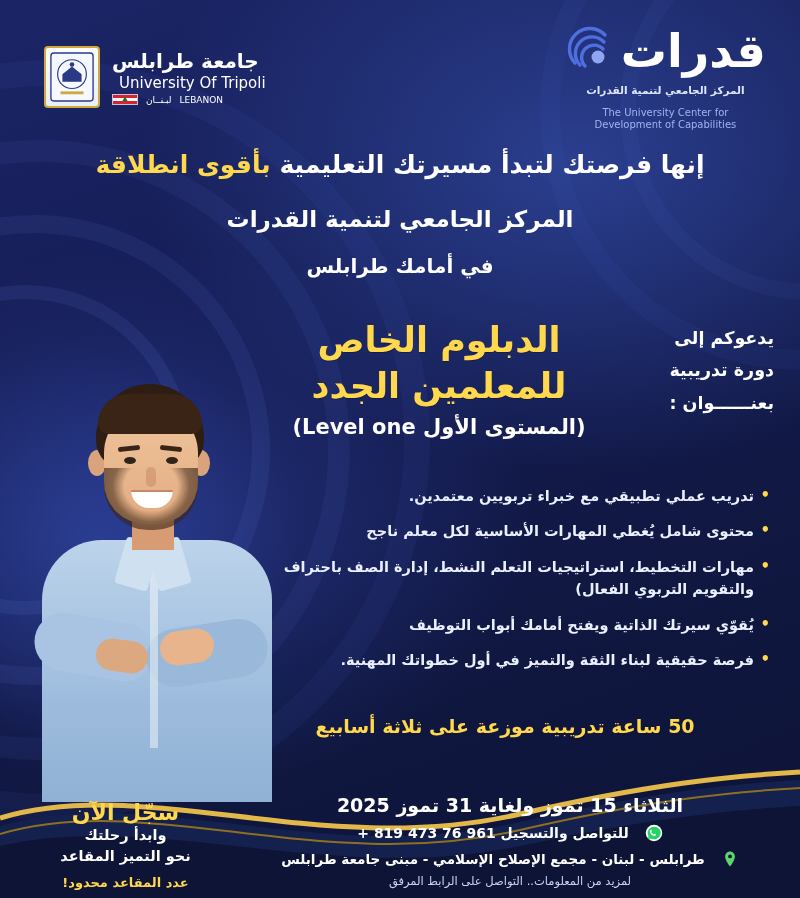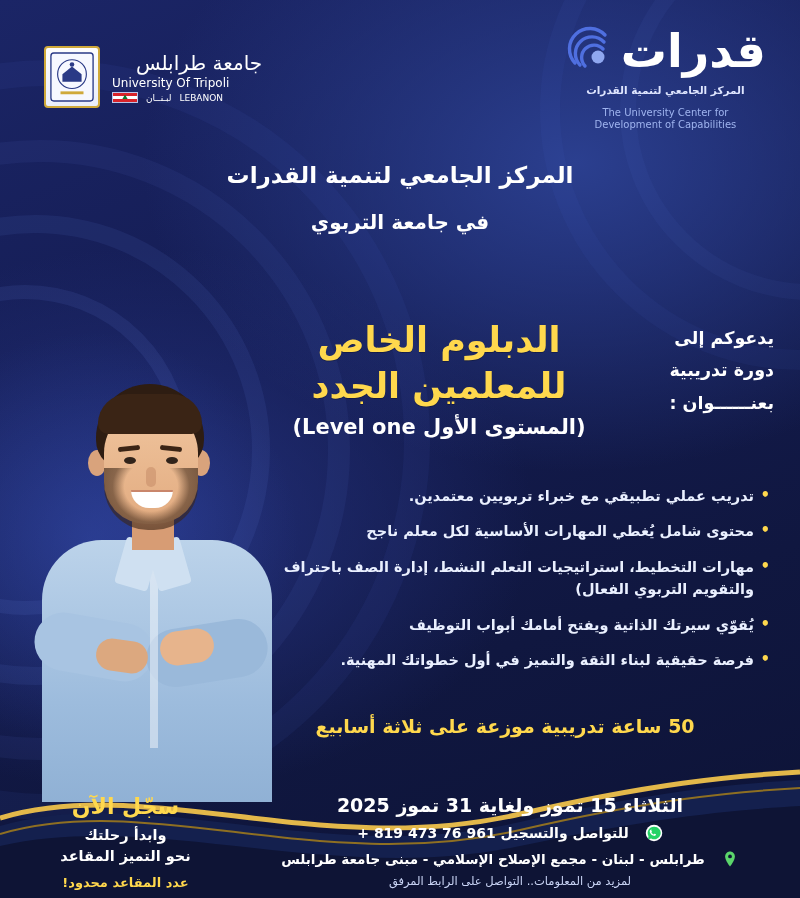--- a/index.html
+++ b/index.html
@@ -60,22 +60,22 @@
   }
 
   .brand-right { display: flex; align-items: center; gap: 12px; }
   .ut-seal {
     width: 56px; height: 62px; border: 2px solid #cfa93a; border-radius: 4px;
     background: linear-gradient(#fdfdfd,#e9eefb);
     display:flex; align-items:center; justify-content:center;
   }
   .ut-seal svg { display:block; }
   .ut-text { text-align: left; direction: ltr; }
-  .ut-ar { font-size: 20px; font-weight: normal; color: #fff; letter-spacing: .5px; margin-left: 24px; }
-  .ut-en { font-size: 12px; color: #fff; margin-top: 1px; }
+  .ut-ar { font-size: 20px; font-weight: bold; color: #fff; letter-spacing: .5px; }
+  .ut-en { font-size: 15px; color: #fff; margin-top: 1px; margin-left: 7px; }
   .ut-leb { font-size: 9px; color: #fff; margin-top: 2px; display:flex; align-items:center; gap:8px; justify-content:flex-start; }
   .leb-flag { width: 26px; height: 11px; background:#fff; border:1px solid #b9c4e8; position:relative; display:inline-block; }
   .leb-flag::before, .leb-flag::after {
     content:""; position:absolute; left:0; right:0; height:3px; background:#d8232a;
   }
   .leb-flag::before { top:0; } .leb-flag::after { bottom:0; }
   .leb-flag span { position:absolute; left:50%; top:50%; transform:translate(-50%,-50%); width:7px; height:6px; background:#0a7a2f; clip-path: polygon(50% 0,100% 100%,0 100%); }
 
   
   .headlines { position: absolute; top: 140px; left: 0; right: 0; text-align: center; }
@@ -179,21 +179,21 @@
 
   
   .wave { position:absolute; left:0; right:0; bottom:0; height: 180px; }
   footer.bottom {
     position: absolute; left: 0; right: 0; bottom: 0; height: 150px;
   }
   .register {
     position: absolute; left: 18px; bottom: 8px; width: 215px; text-align: center;
   }
   .register .r1 { font-size: 22px; font-weight: bold; color: #ffd84d; }
-  .register .r2 { font-size: 14.5px; font-weight: bold; color: #ffffff; line-height: 1.5; margin-top: 6px; }
+  .register .r2 { font-size: 14.5px; font-weight: bold; color: #ffffff; line-height: 1.5; }
   .register .r3 { font-size: 13px; font-weight: bold; color: #ffd84d; margin-top: 7px; }
 
   .contact {
     position: absolute; right: 20px; bottom: 10px; width: 540px; text-align: center;
   }
   .contact .dates { font-size: 19px; font-weight: bold; color: #ffffff; }
   .contact .row {
     display: flex; align-items: center; justify-content: center; gap: 16px;
     margin-top: 8px; font-size: 14px; font-weight: bold; color: #ffffff;
   }
@@ -255,22 +255,25 @@
           <circle cx="24" cy="24" r="15" fill="none" stroke="#2a3a86" stroke-width="1.2"></circle>
           <path d="M14 32h20v-8l-10-8-10 8z" fill="#2a3a86"></path>
           <circle cx="24" cy="14" r="2.4" fill="#2a3a86"></circle>
           <rect x="12" y="42" width="24" height="3" fill="#cfa93a"></rect>
         </svg>
       </div>
     </div>
   </header>
 
   <div class="headlines">
+    <div class="h1">
+      <span>إنها فرصتك لتبدأ مسيرتك التعليمية </span><span class="hi">بأقوى انطلاقة</span>
+    </div>
     <div class="h2">المركز الجامعي لتنمية القدرات</div>
-    <div class="h3">في جامعة التربوي</div>
+    <div class="h3">في أمامك طرابلس</div>
   </div>
 
   <div class="invite-block">
     <div class="invite-lines">
       <div>يدعوكم إلى</div>
       <div>دورة تدريبية</div>
       <div>بعنــــــوان :</div>
     </div>
     <div class="diploma">
       <div class="d1">الدبلوم الخاص</div>

